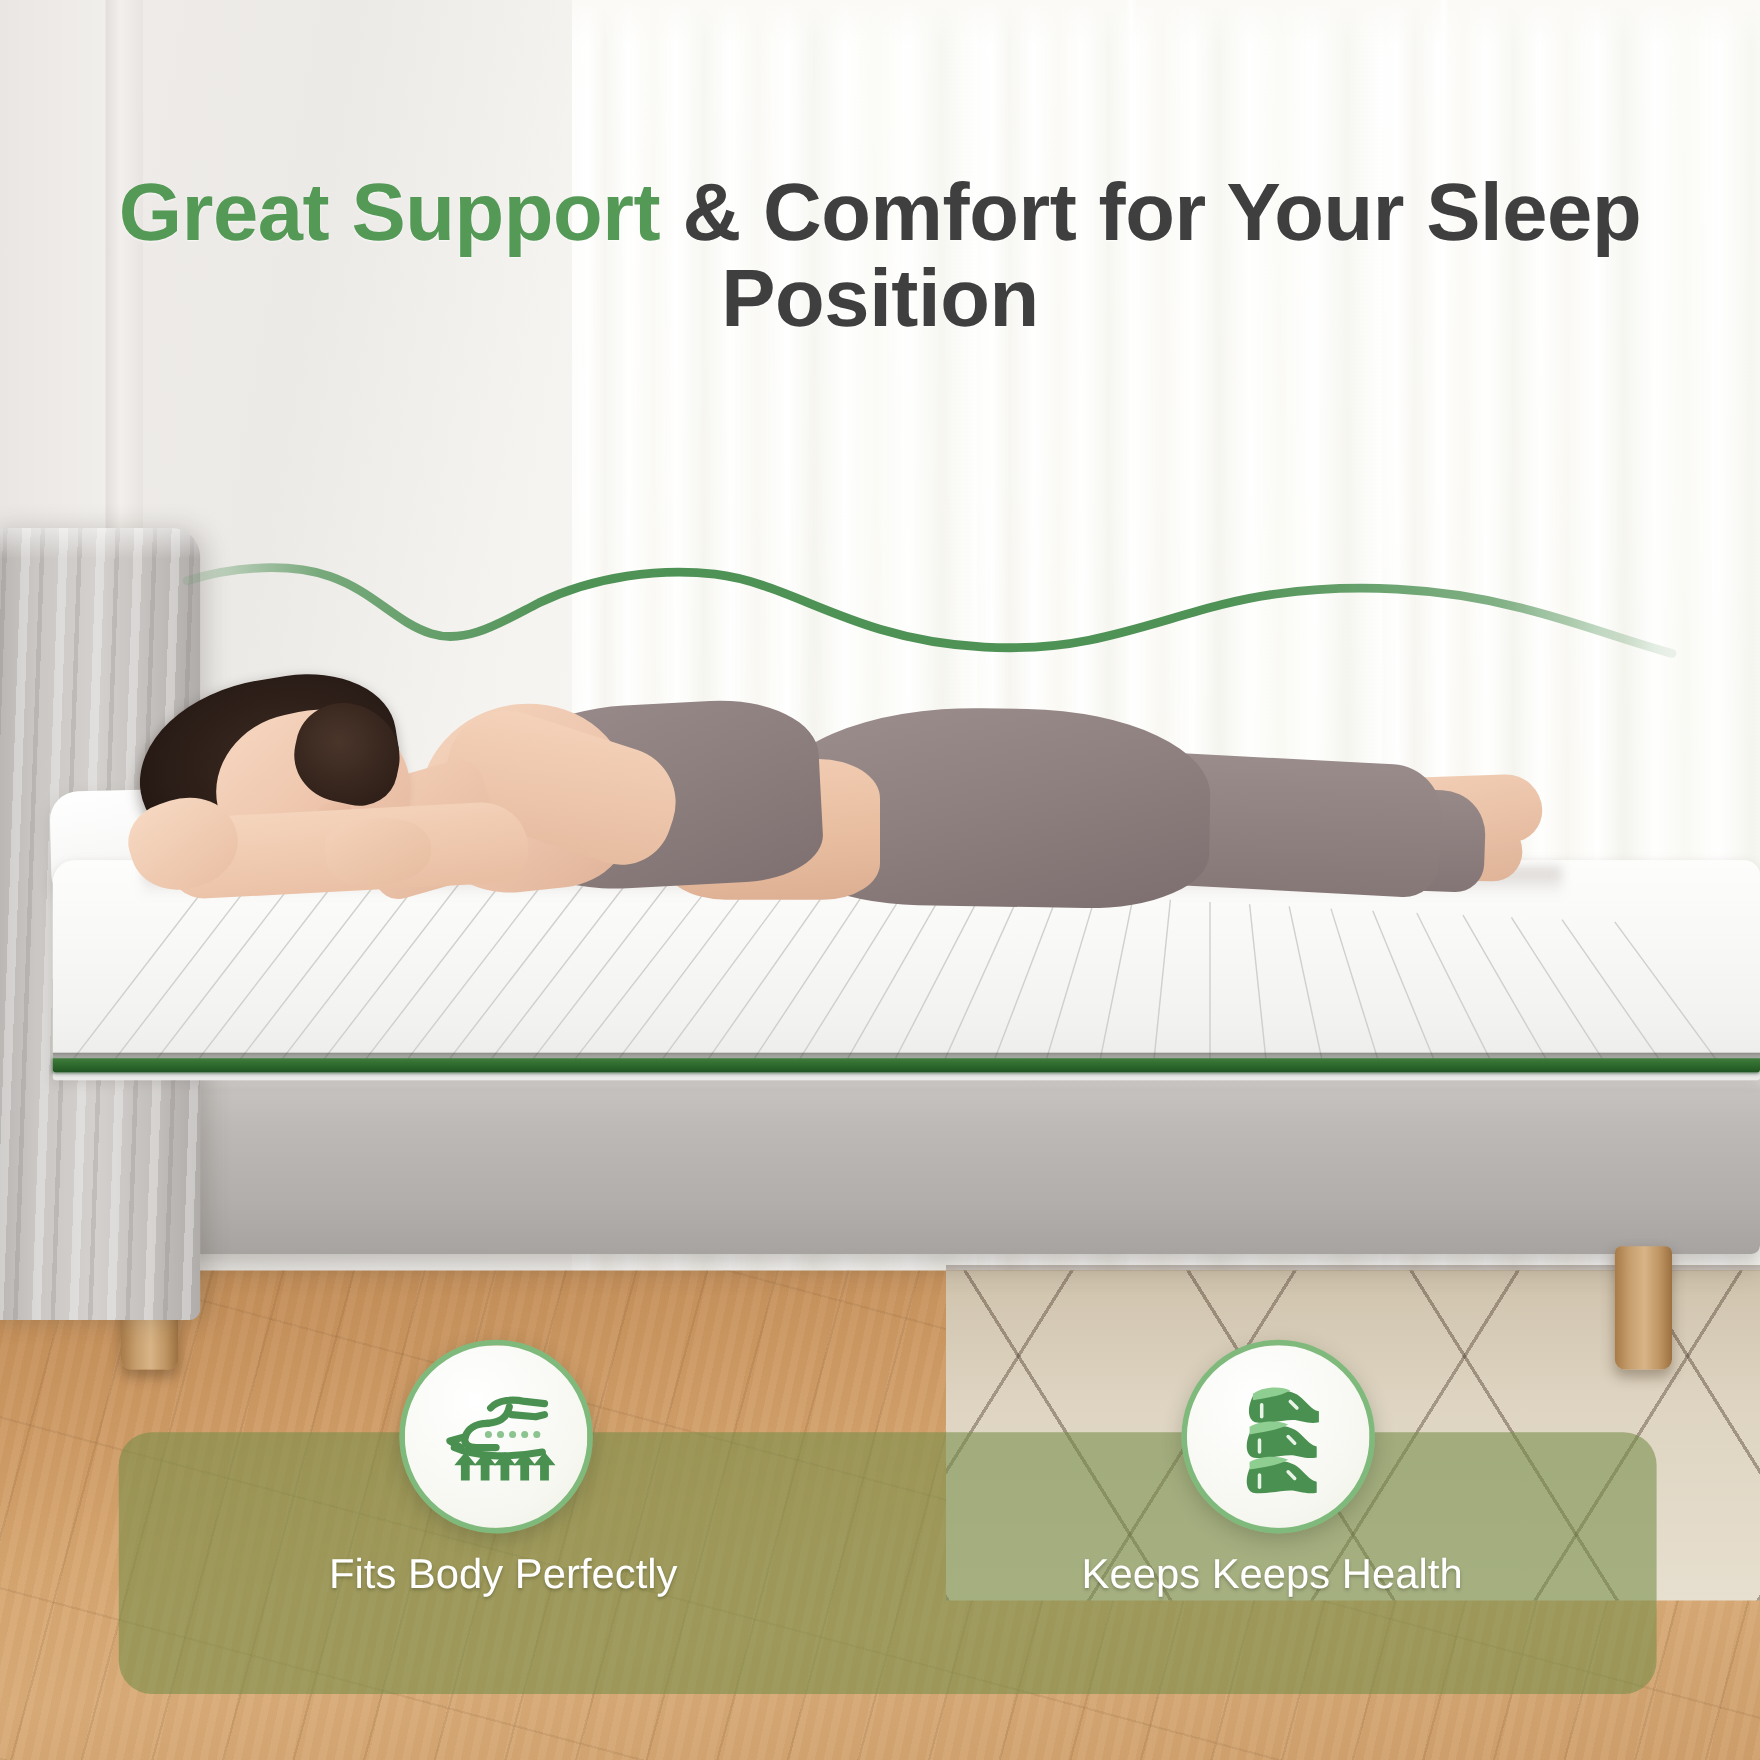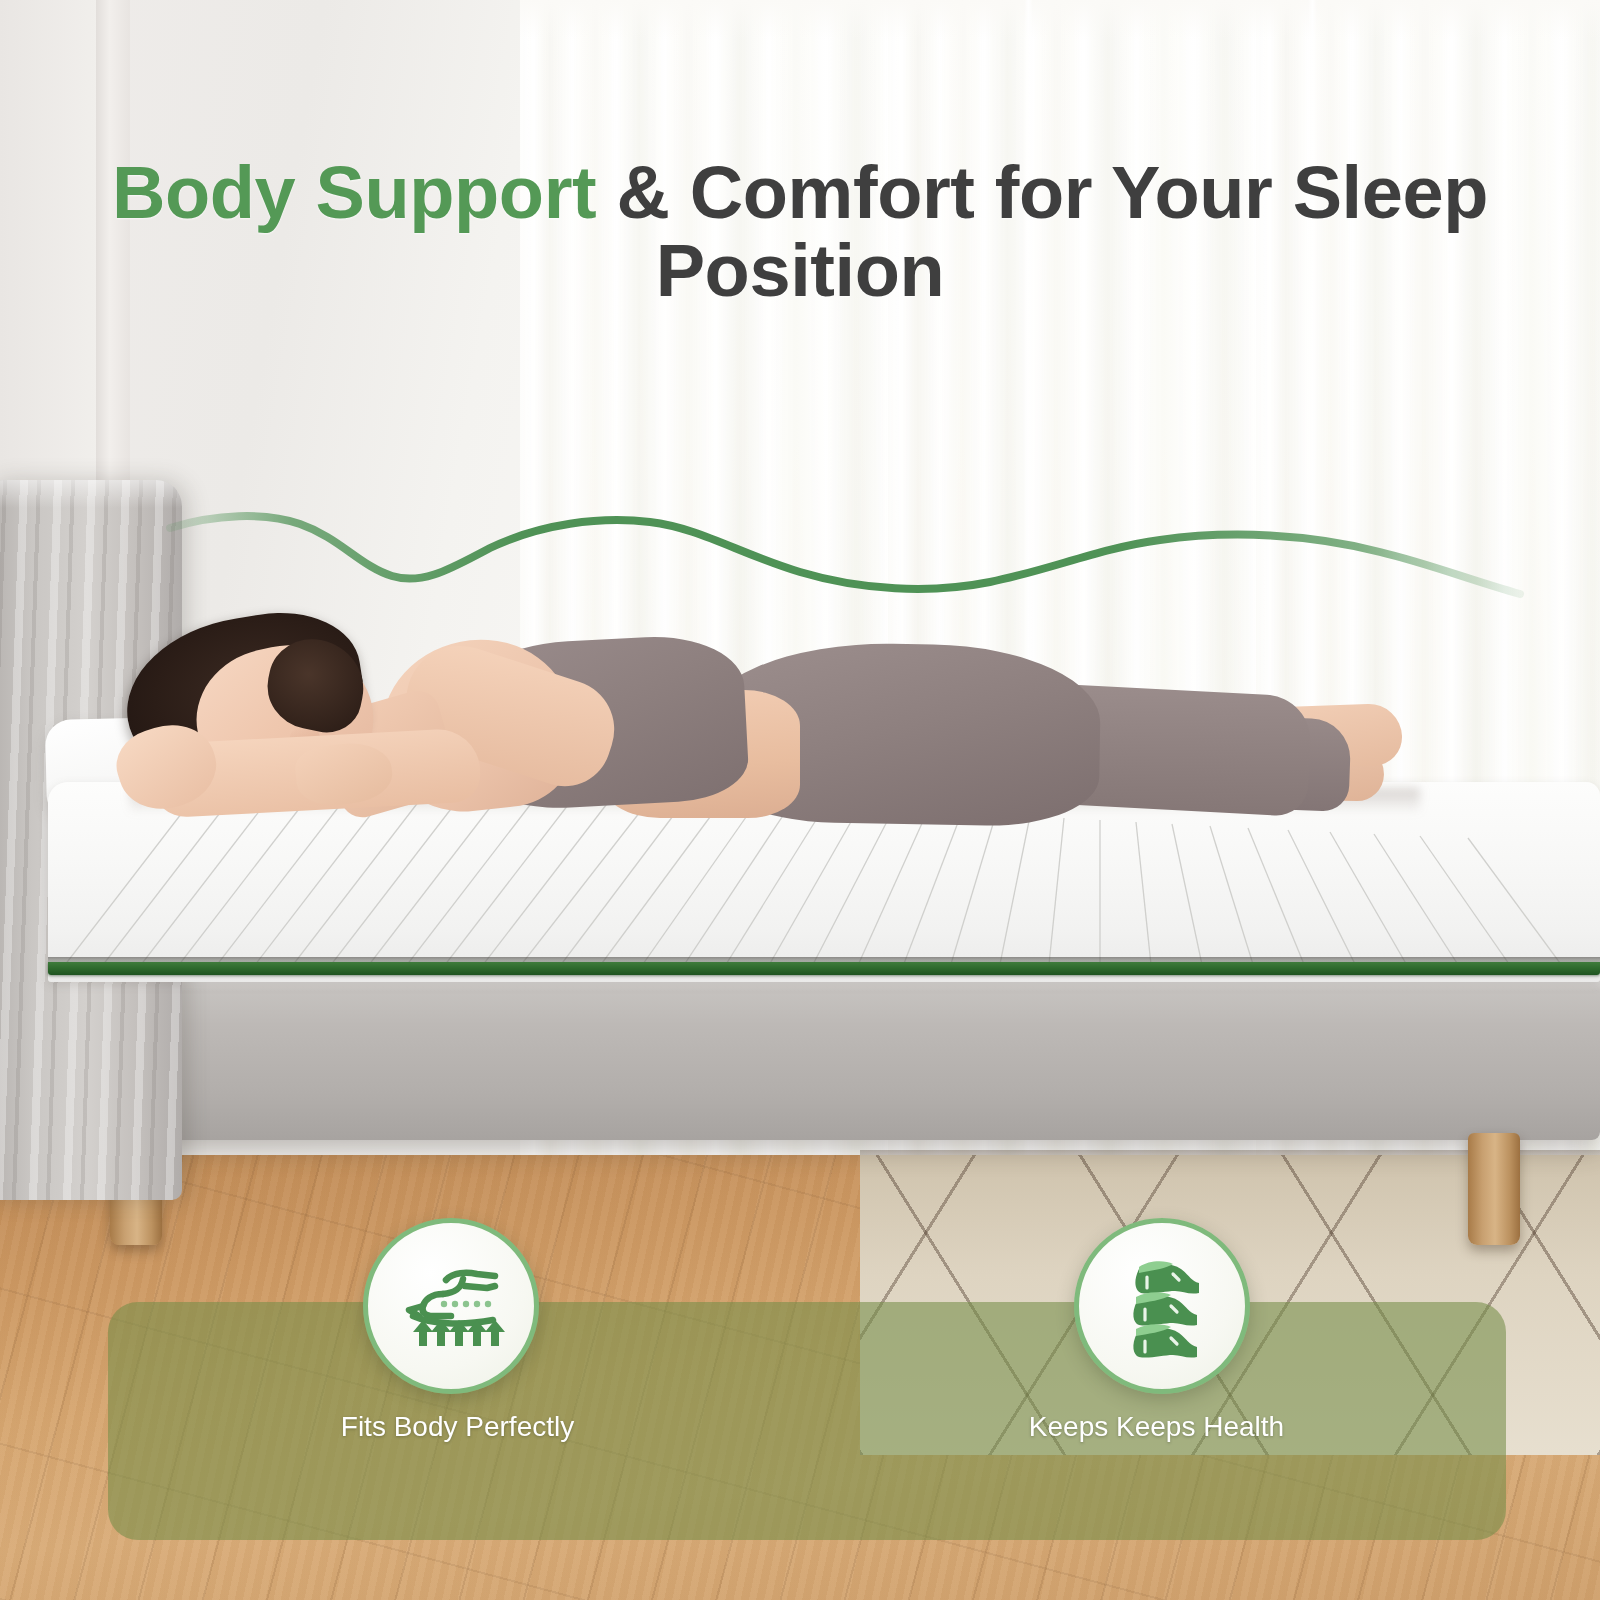--- a/index.html
+++ b/index.html
@@ -338,21 +338,21 @@
   .badge-circle{
     width:176px;height:176px;border-radius:50%;
     background:radial-gradient(circle at 38% 30%,#ffffff 0%,#f7f8f2 62%,#eef1e6 100%);
     border:5px solid #7fba7c;
     box-shadow:0 6px 18px rgba(50,60,34,.25);
     display:flex;align-items:center;justify-content:center;
     box-sizing:border-box;
   }
   .badge-label{
     margin-top:16px;width:100%;text-align:center;
-    font-size:28px;font-weight:400;color:#ffffff;line-height:1.18;
+    font-size:38px;font-weight:400;color:#ffffff;line-height:1.18;
     text-shadow:0 1px 3px rgba(40,50,26,.35);
   }
   .b1 .badge-circle{margin-left:-14px;}
   .b2 .badge-circle{margin-left:4px;}
   .b3 .badge-circle{margin-left:10px;}
 </style>
 </head>
 <body>
 
 <div id="stage">
@@ -470,21 +470,21 @@
              C 424 156, 455 136, 490 118
              C 540 94, 600 86, 650 92
              C 700 98, 740 124, 800 142
              C 860 160, 930 164, 990 152
              C 1050 140, 1100 118, 1160 110
              C 1230 100, 1310 104, 1380 122
              C 1430 134, 1470 150, 1520 164" fill="none" stroke="url(#wgrad)" stroke-width="8" stroke-linecap="round"></path>
   </svg>
 
   <h1 class="headline">
-    <span class="hl-green">Body Support</span><span> &amp; Comfort for Your Sleep Position</span>
+    <span class="hl-green">Great Support</span><span> &amp; Comfort for Your Sleep Position</span>
   </h1>
 
   <div class="panel"></div>
 
   <div class="badges">
 
     <div class="badge b1">
       <div class="badge-circle">
         <svg width="120" height="120" viewBox="0 0 120 120">
           <g fill="none" stroke="#4a9050" stroke-width="6.5" stroke-linecap="round" stroke-linejoin="round">

